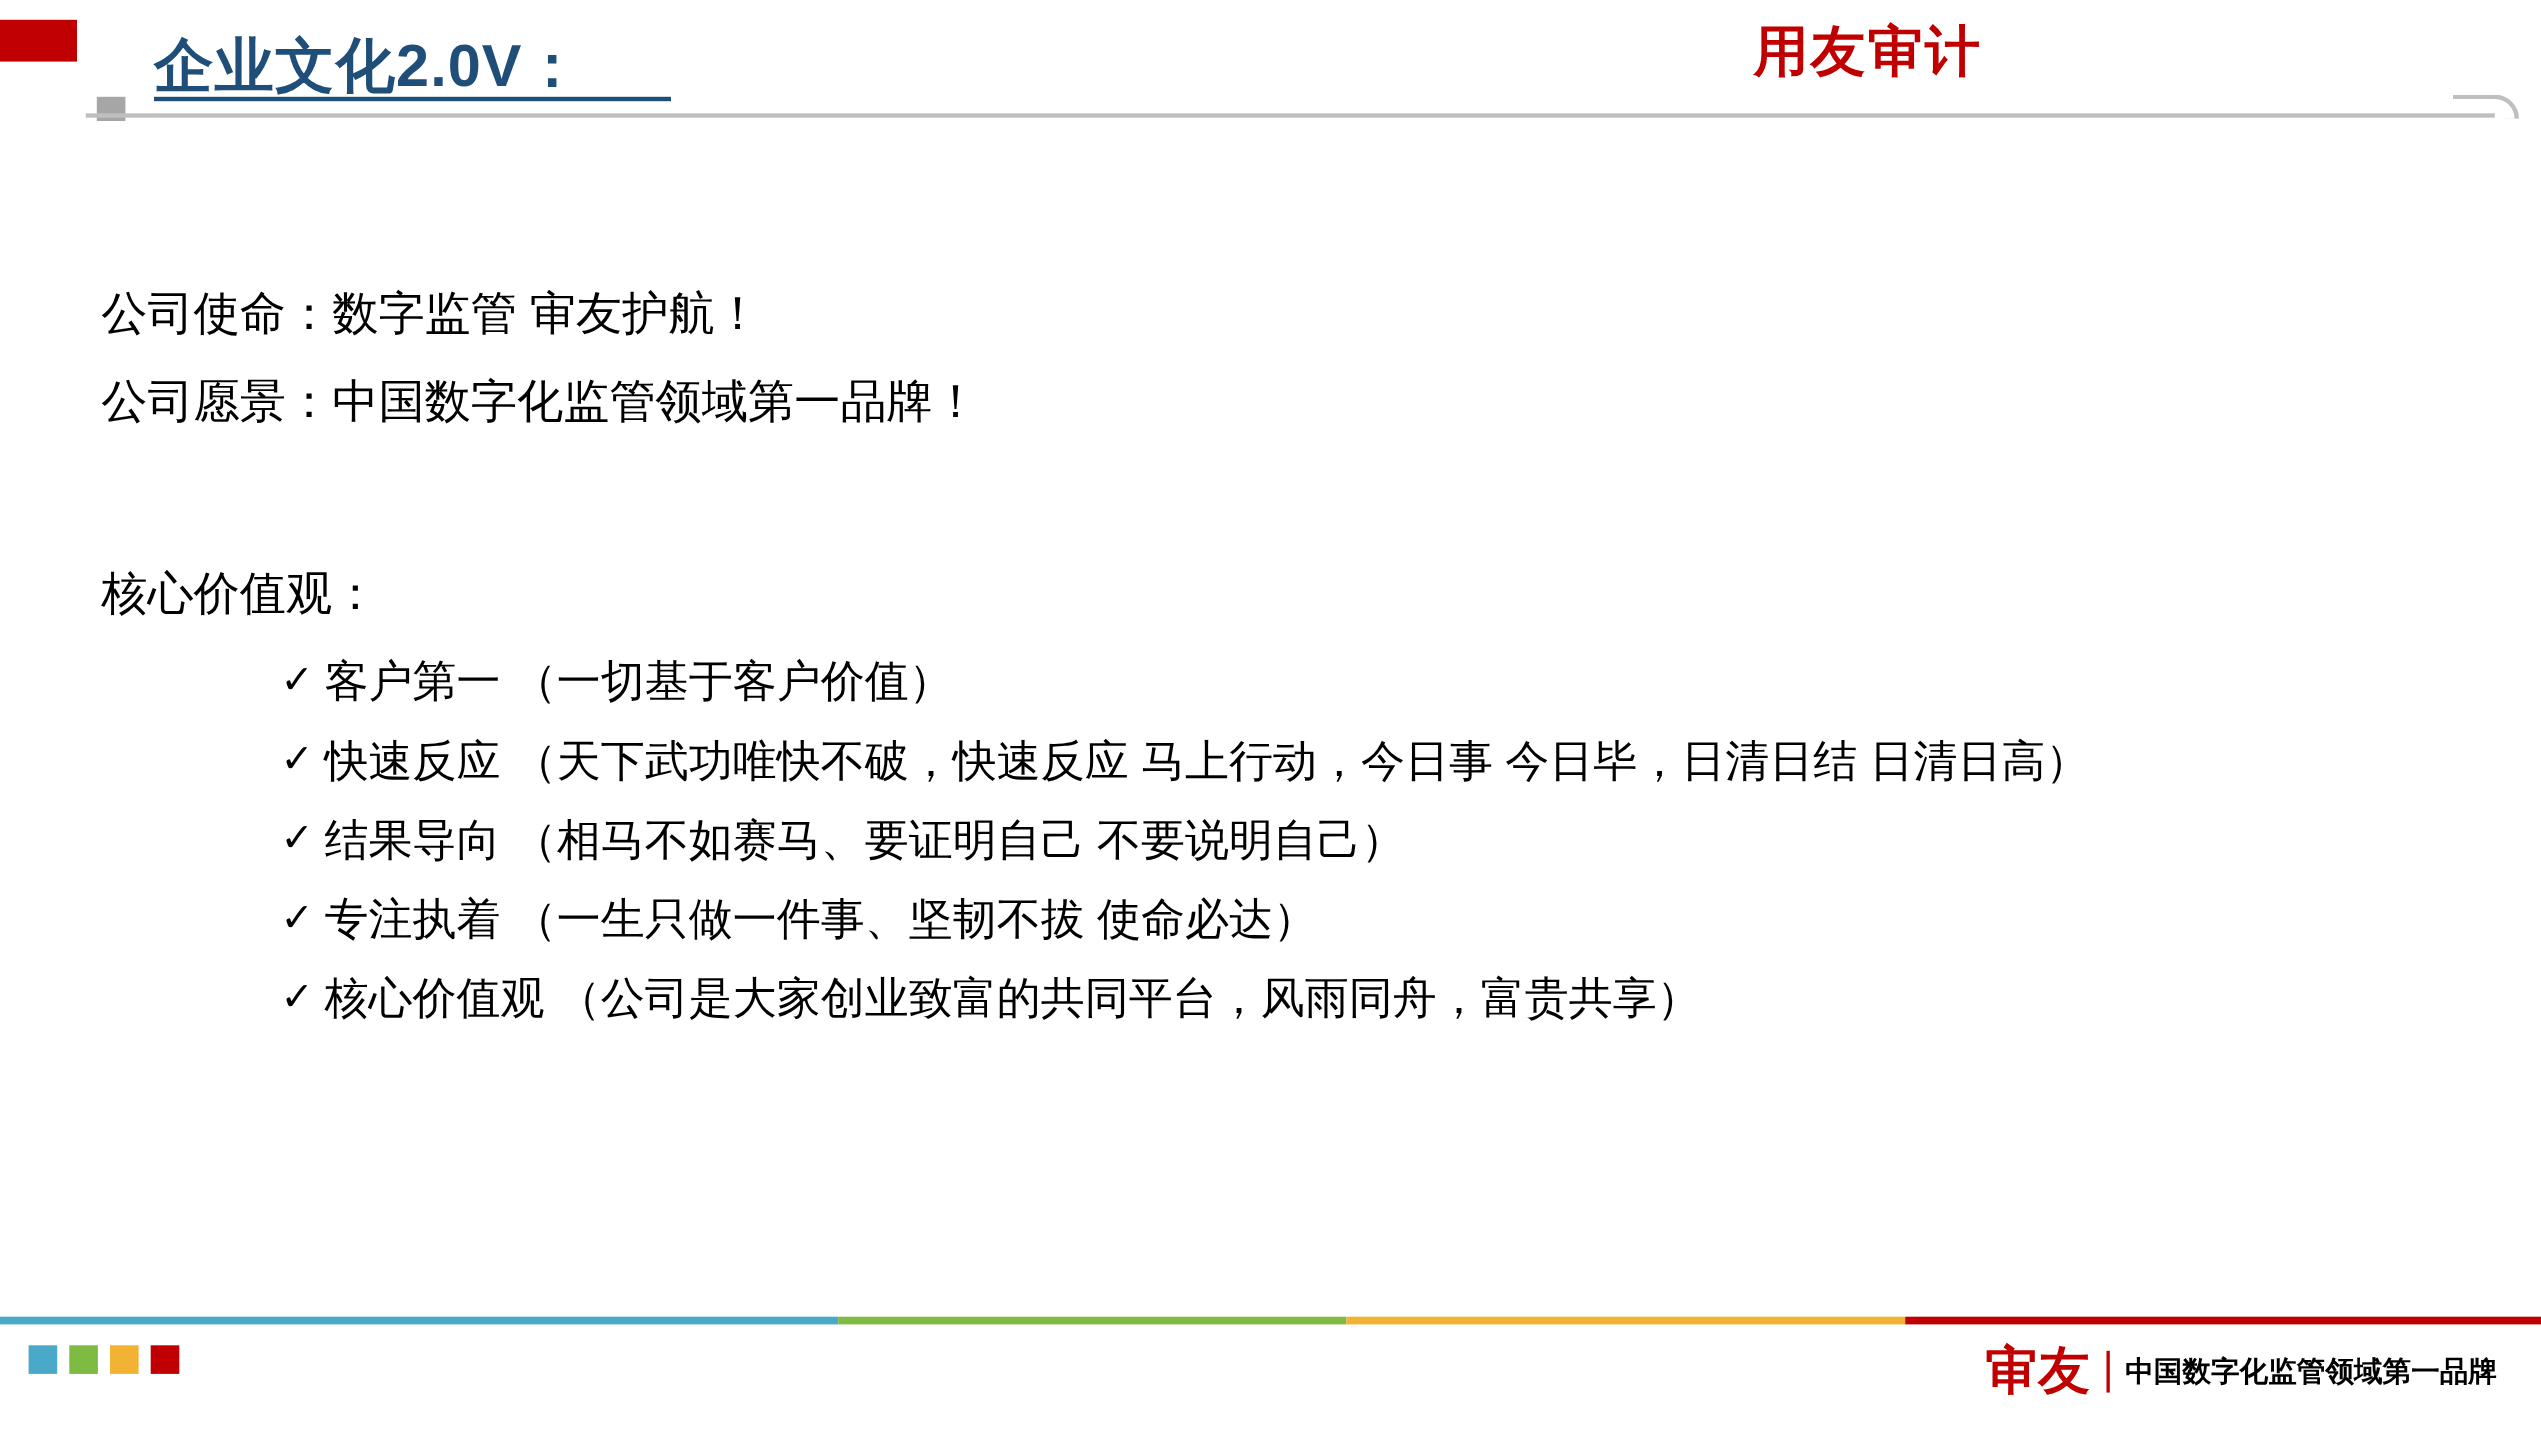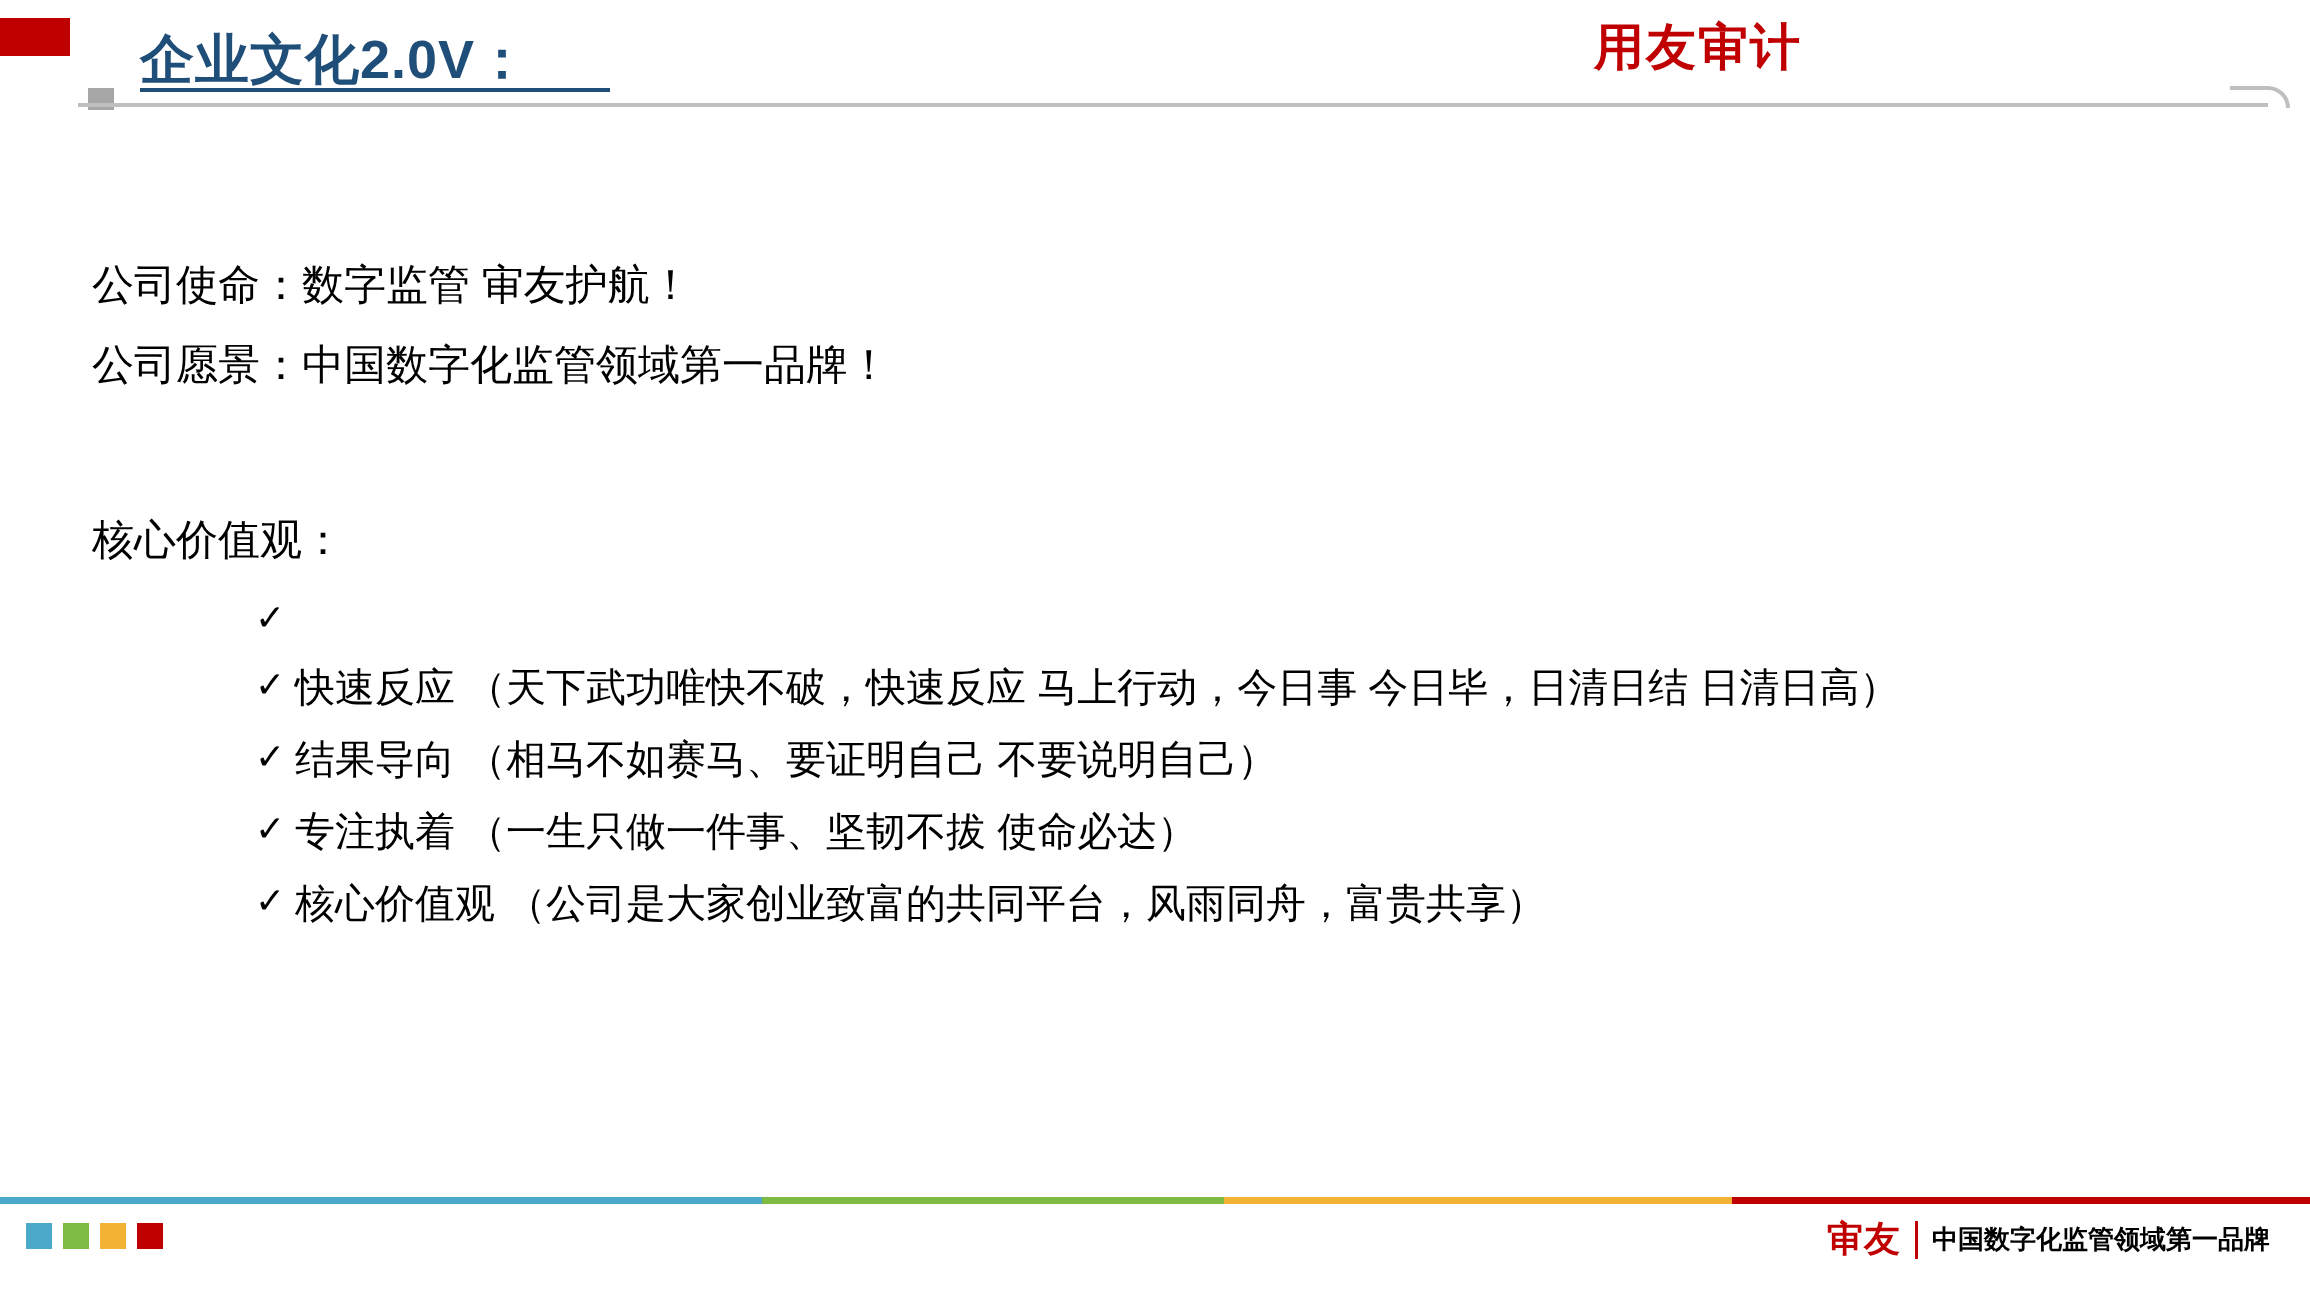--- a/index.html
+++ b/index.html
@@ -175,21 +175,21 @@
 
   .footer-brand {
     position: absolute;
     right: 40px;
     top: 40px;
     display: flex;
     align-items: center;
     white-space: nowrap;
   }
   .footer-brand-name {
-    font-size: 36px;
+    font-size: 47px;
     font-weight: bold;
     color: #c00000;
     letter-spacing: 1px;
   }
   .footer-divider {
     width: 3px;
     height: 38px;
     background: #c00000;
     margin: 0 14px;
   }
@@ -216,20 +216,21 @@
 <div class="content">
 
   <div class="para mission">公司使命：数字监管 审友护航！</div>
   <div class="para vision">公司愿景：中国数字化监管领域第一品牌！</div>
   <div class="para values-label">核心价值观：</div>
 
   <div class="values-list">
 
     <div class="value-item">
       <span class="check-icon">✓</span>
+      <span class="value-text">客户第一 （一切基于客户价值）</span>
     </div>
 
     <div class="value-item">
       <span class="check-icon">✓</span>
       <span class="value-text">快速反应 （天下武功唯快不破，快速反应 马上行动，今日事 今日毕，日清日结 日清日高）</span>
     </div>
 
     <div class="value-item">
       <span class="check-icon">✓</span>
       <span class="value-text">结果导向 （相马不如赛马、要证明自己 不要说明自己）</span>

